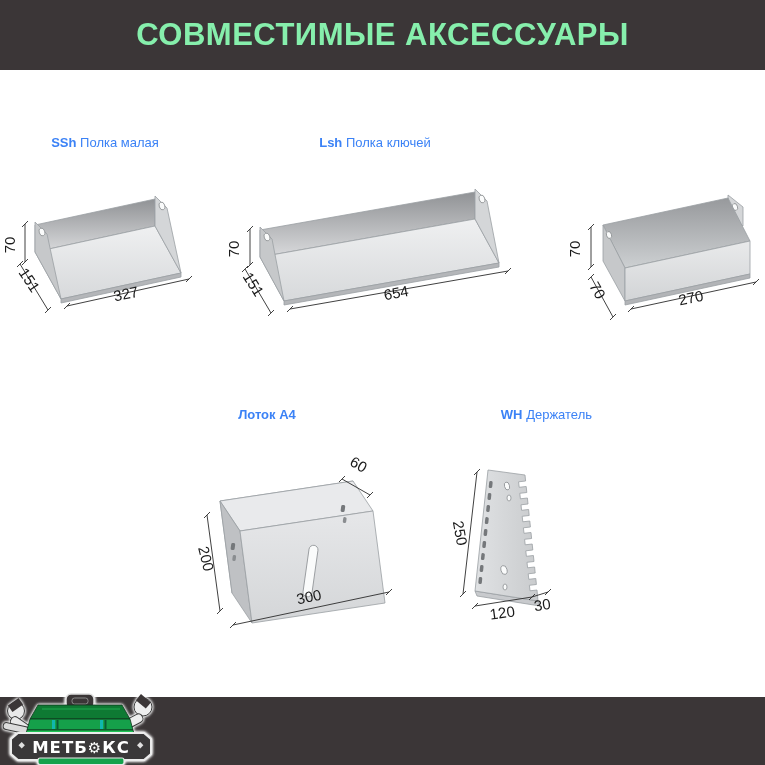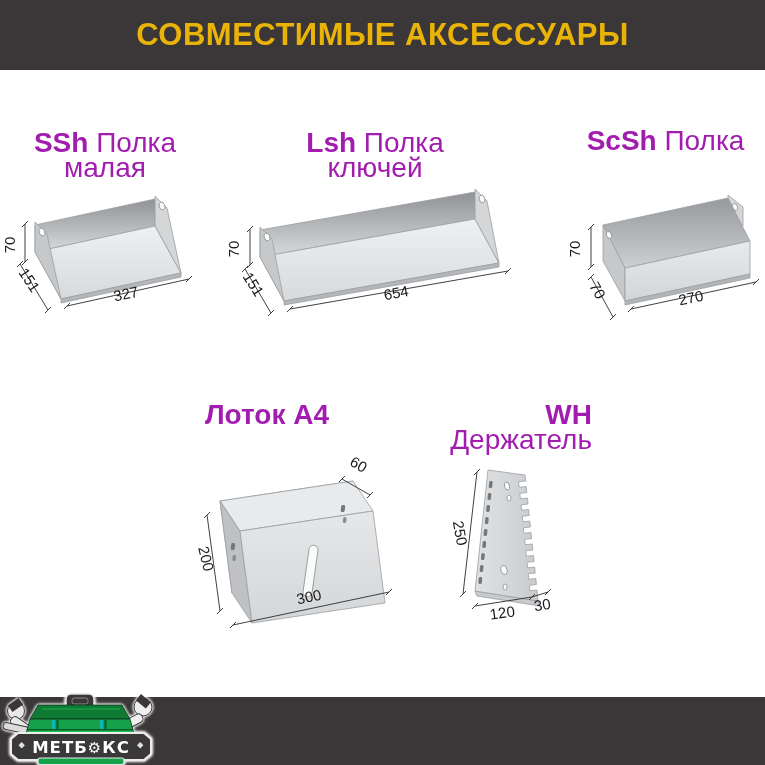--- a/index.html
+++ b/index.html
@@ -5,26 +5,26 @@
   * { margin:0; padding:0; box-sizing:border-box; }
   html,body { width:765px; height:765px; }
   body {
     position:relative; overflow:hidden; background:#ffffff;
     font-family:"Liberation Sans", sans-serif;
   }
   .band { position:absolute; left:0; width:765px; background:#3B3637; }
   .band-top { top:0; height:70px; display:flex; align-items:center; justify-content:center; }
   .band-bottom { top:697px; height:68px; }
   .page-title {
-    color:#eab308; font-size:31px; font-weight:bold; letter-spacing:0.5px;
+    color:#86efac; font-size:31px; font-weight:bold; letter-spacing:0.5px;
     font-family:"Liberation Sans", sans-serif;
   }
   .plabel {
-    position:absolute; text-align:center; font-size:28px; line-height:25px;
-    color:#a21caf;
+    position:absolute; text-align:center; font-size:13px; line-height:25px;
+    color:#3b82f6;
   }
   .plabel b { font-weight:bold; }
   svg.drawing { position:absolute; overflow:visible; }
   .dim {
     font-size:15px; fill:#1a1a1a;
     font-family:"Liberation Sans", sans-serif;
   }
   .ln { stroke:#2b2b2b; stroke-width:0.9; fill:none; }
   .edge { stroke:#9aa0a3; stroke-width:0.8; }
   .hole { fill:#fafbfb; stroke:#8d9093; stroke-width:0.8; }
@@ -42,24 +42,20 @@
   <b>SSh</b>
   <span>Полка малая</span>
 </div>
 
 <div class="plabel" style="left:280px; top:130px; width:190px;">
   <b>Lsh</b>
   <span>Полка ключей</span>
 </div>
 
 <div class="plabel" style="left:568px; top:128px; width:195px;">
-  <div>
-    <b>ScSh</b>
-    <span>Полка</span>
-  </div>
 </div>
 
 <div class="plabel" style="left:177px; top:402px; width:180px;">
   <b>Лоток А4</b>
   <span></span>
 </div>
 
 <div class="plabel" style="left:407px; top:402px; width:185px;text-align:right;">
   <div>
     <b>WH</b>

